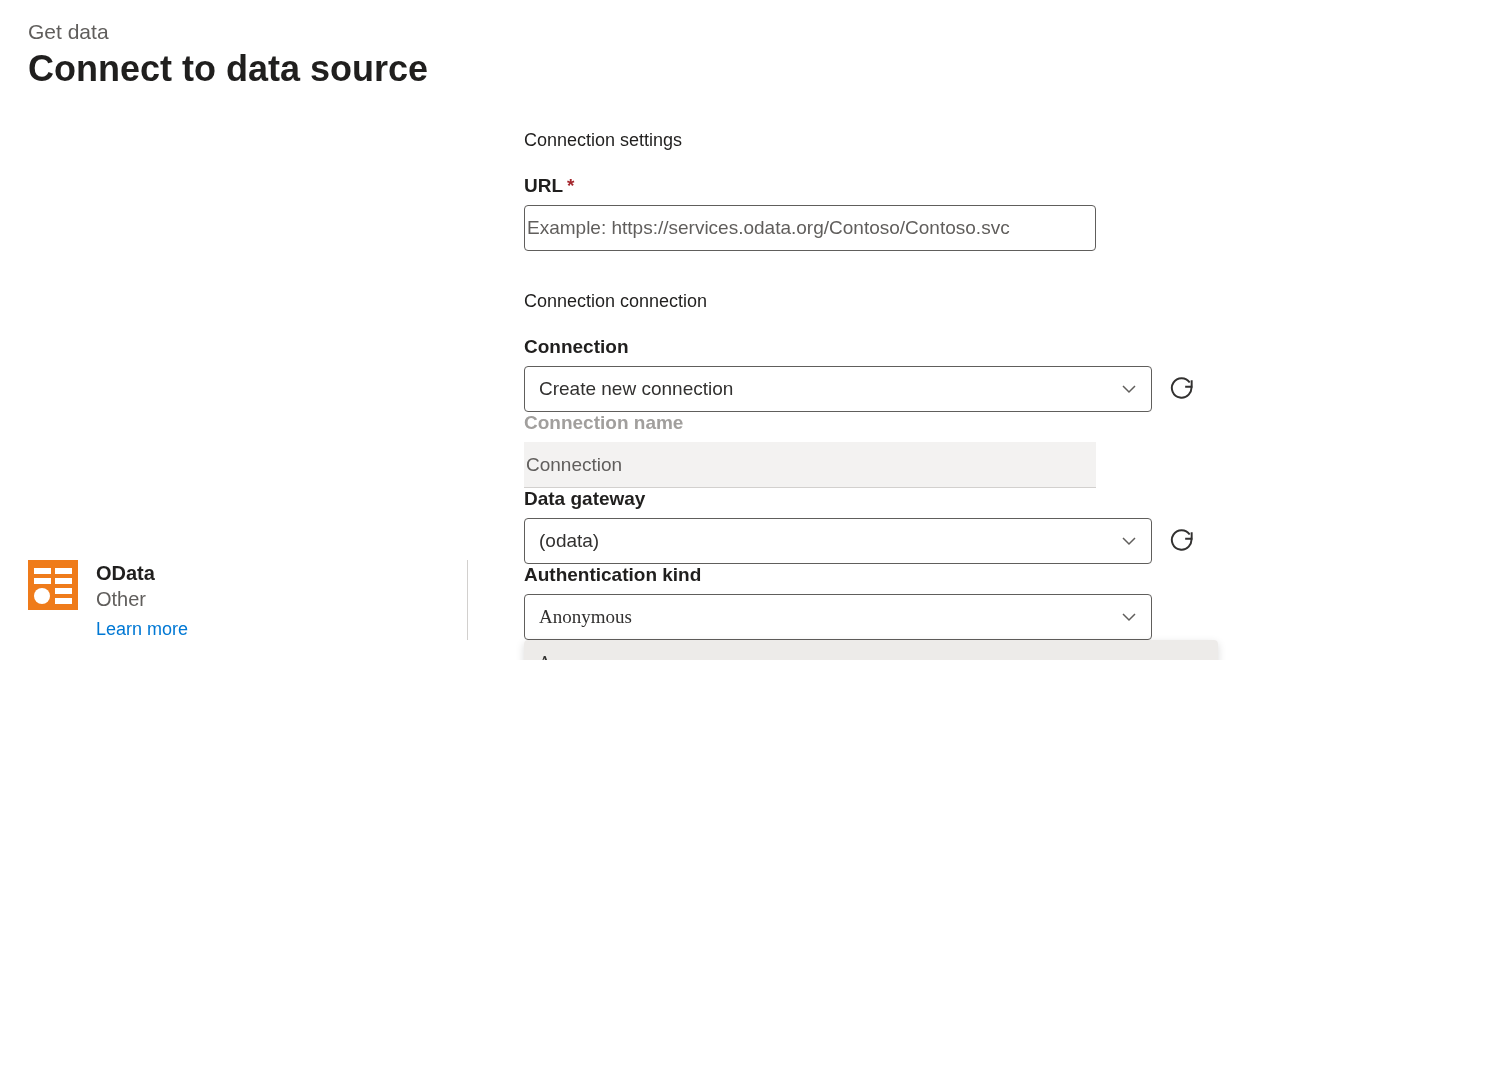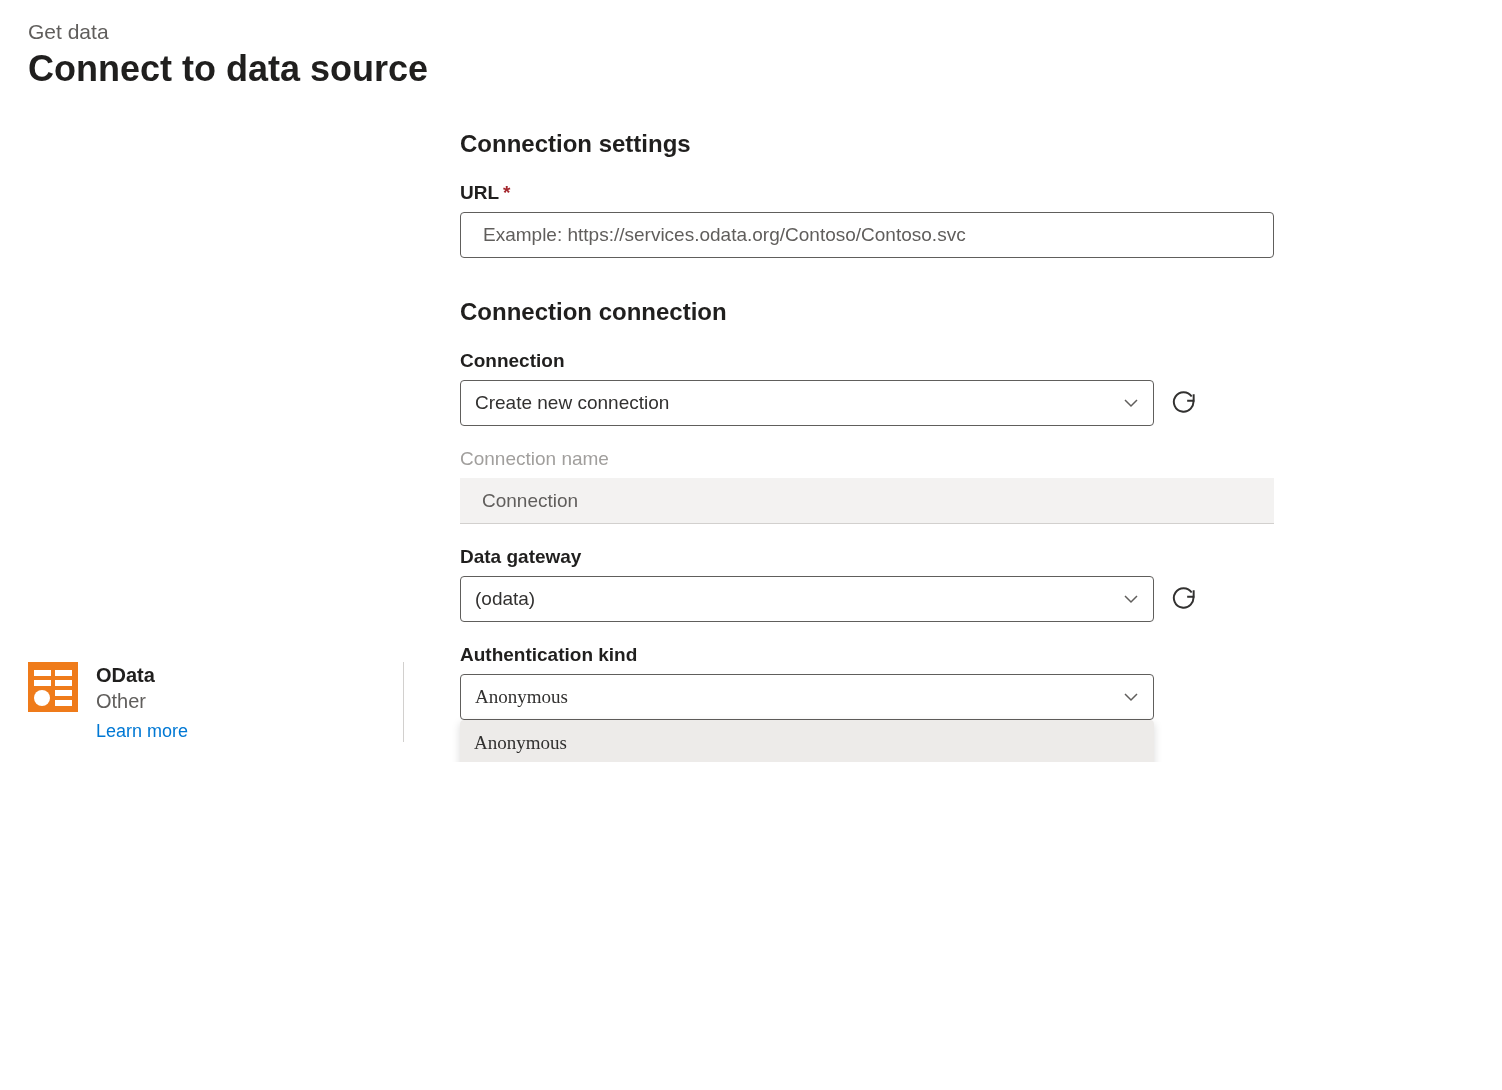--- a/index.html
+++ b/index.html
@@ -67,73 +67,72 @@
       margin-top: 8px;
       cursor: pointer;
       width: fit-content;
     }
     .main {
       flex: 1;
       padding-left: 56px;
       padding-right: 200px;
     }
     .section-title {
-      font-size: 24px;
-      font-weight: 700;
+      font-size: 18px;
+      font-weight: 400;
       color: #201f1e;
       margin-bottom: 24px;
     }
     .section-title.credentials {
       margin-top: 40px;
     }
     .field {
-      margin-bottom: 22px;
     }
     .field-label {
       font-size: 19px;
       font-weight: 600;
       color: #201f1e;
       margin-bottom: 8px;
     }
     .field-label.disabled {
       color: #a19f9d;
-      font-weight: 400;
+      font-weight: 700;
     }
     .required {
       color: #a4262c;
       margin-left: 4px;
     }
     .field-row {
       display: flex;
       align-items: center;
       gap: 18px;
     }
     .text-input {
-      width: 814px;
+      width: 572px;
       height: 46px;
       border: 1px solid #605e5c;
       border-radius: 4px;
-      padding: 0 22px;
+      padding: 0 2px;
       font-size: 19px;
       color: #323130;
       background: #ffffff;
       outline: none;
     }
     .text-input::placeholder {
       color: #605e5c;
     }
     .text-input.disabled {
       background: #f3f2f1;
       border: none;
       border-bottom: 1px solid #d2d0ce;
       border-radius: 0;
       color: #a19f9d;
     }
     .dropdown {
-      width: 694px;
+      width: 628px;
       height: 46px;
       border: 1px solid #605e5c;
       border-radius: 4px;
       padding: 0 14px;
       font-size: 19px;
       color: #323130;
       background: #ffffff;
       display: flex;
       align-items: center;
       justify-content: space-between;

